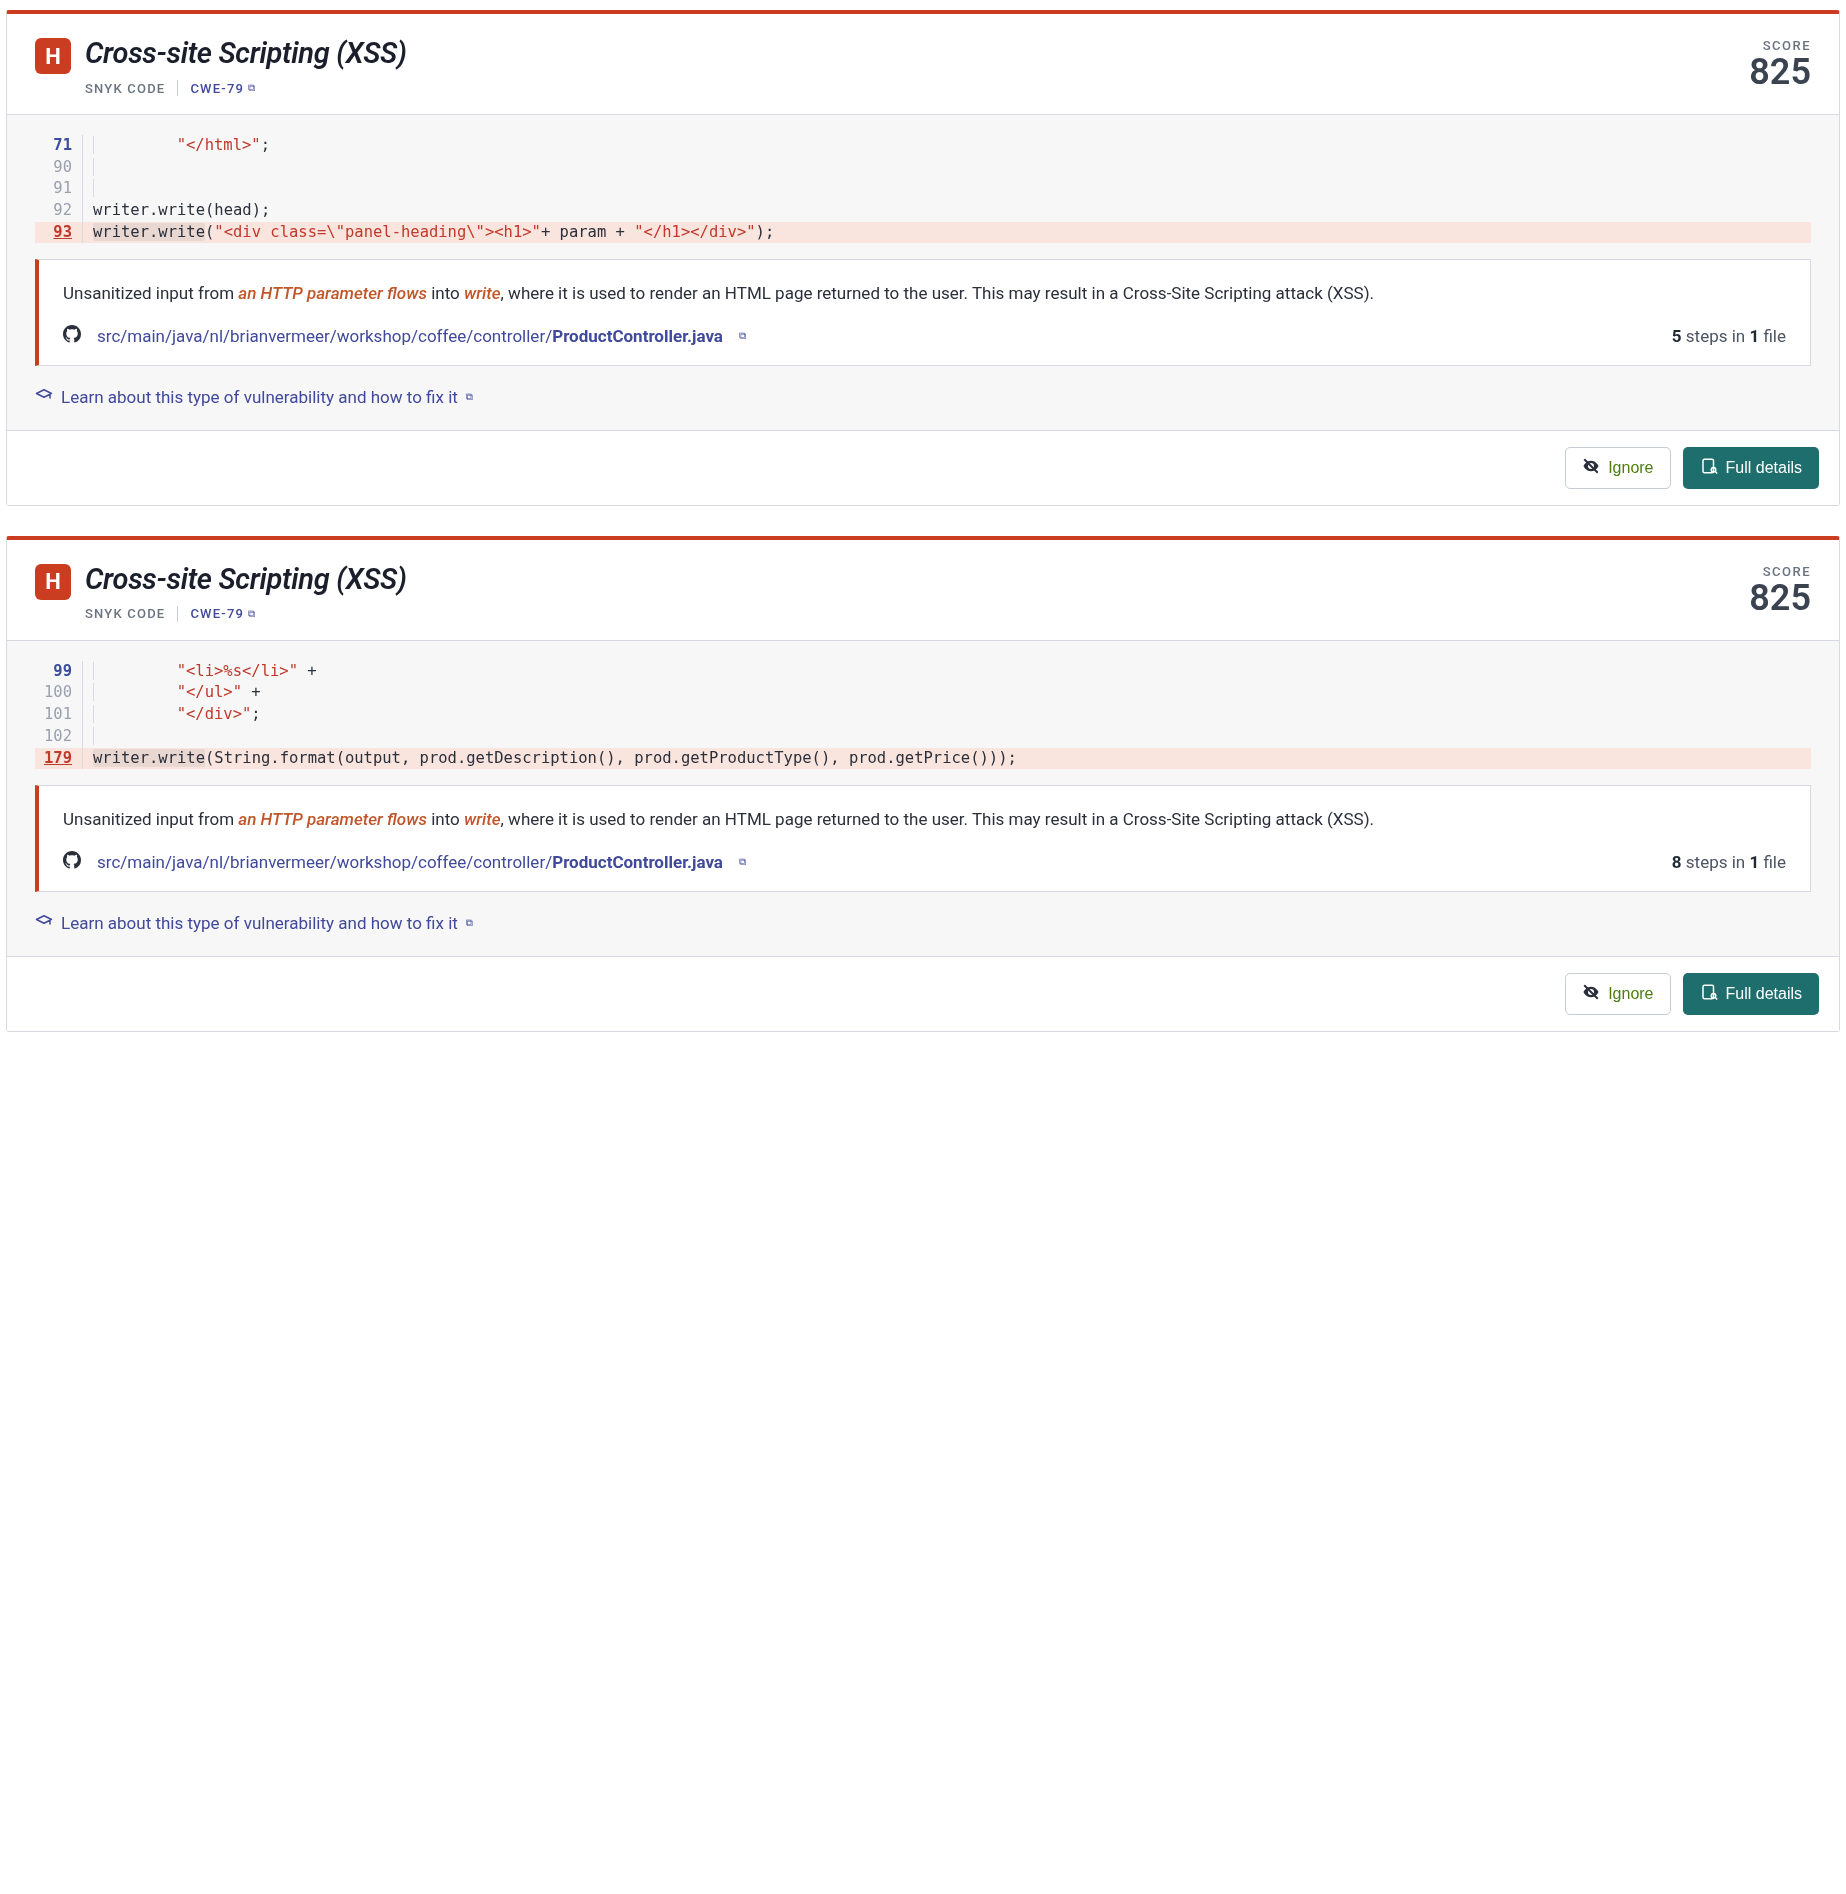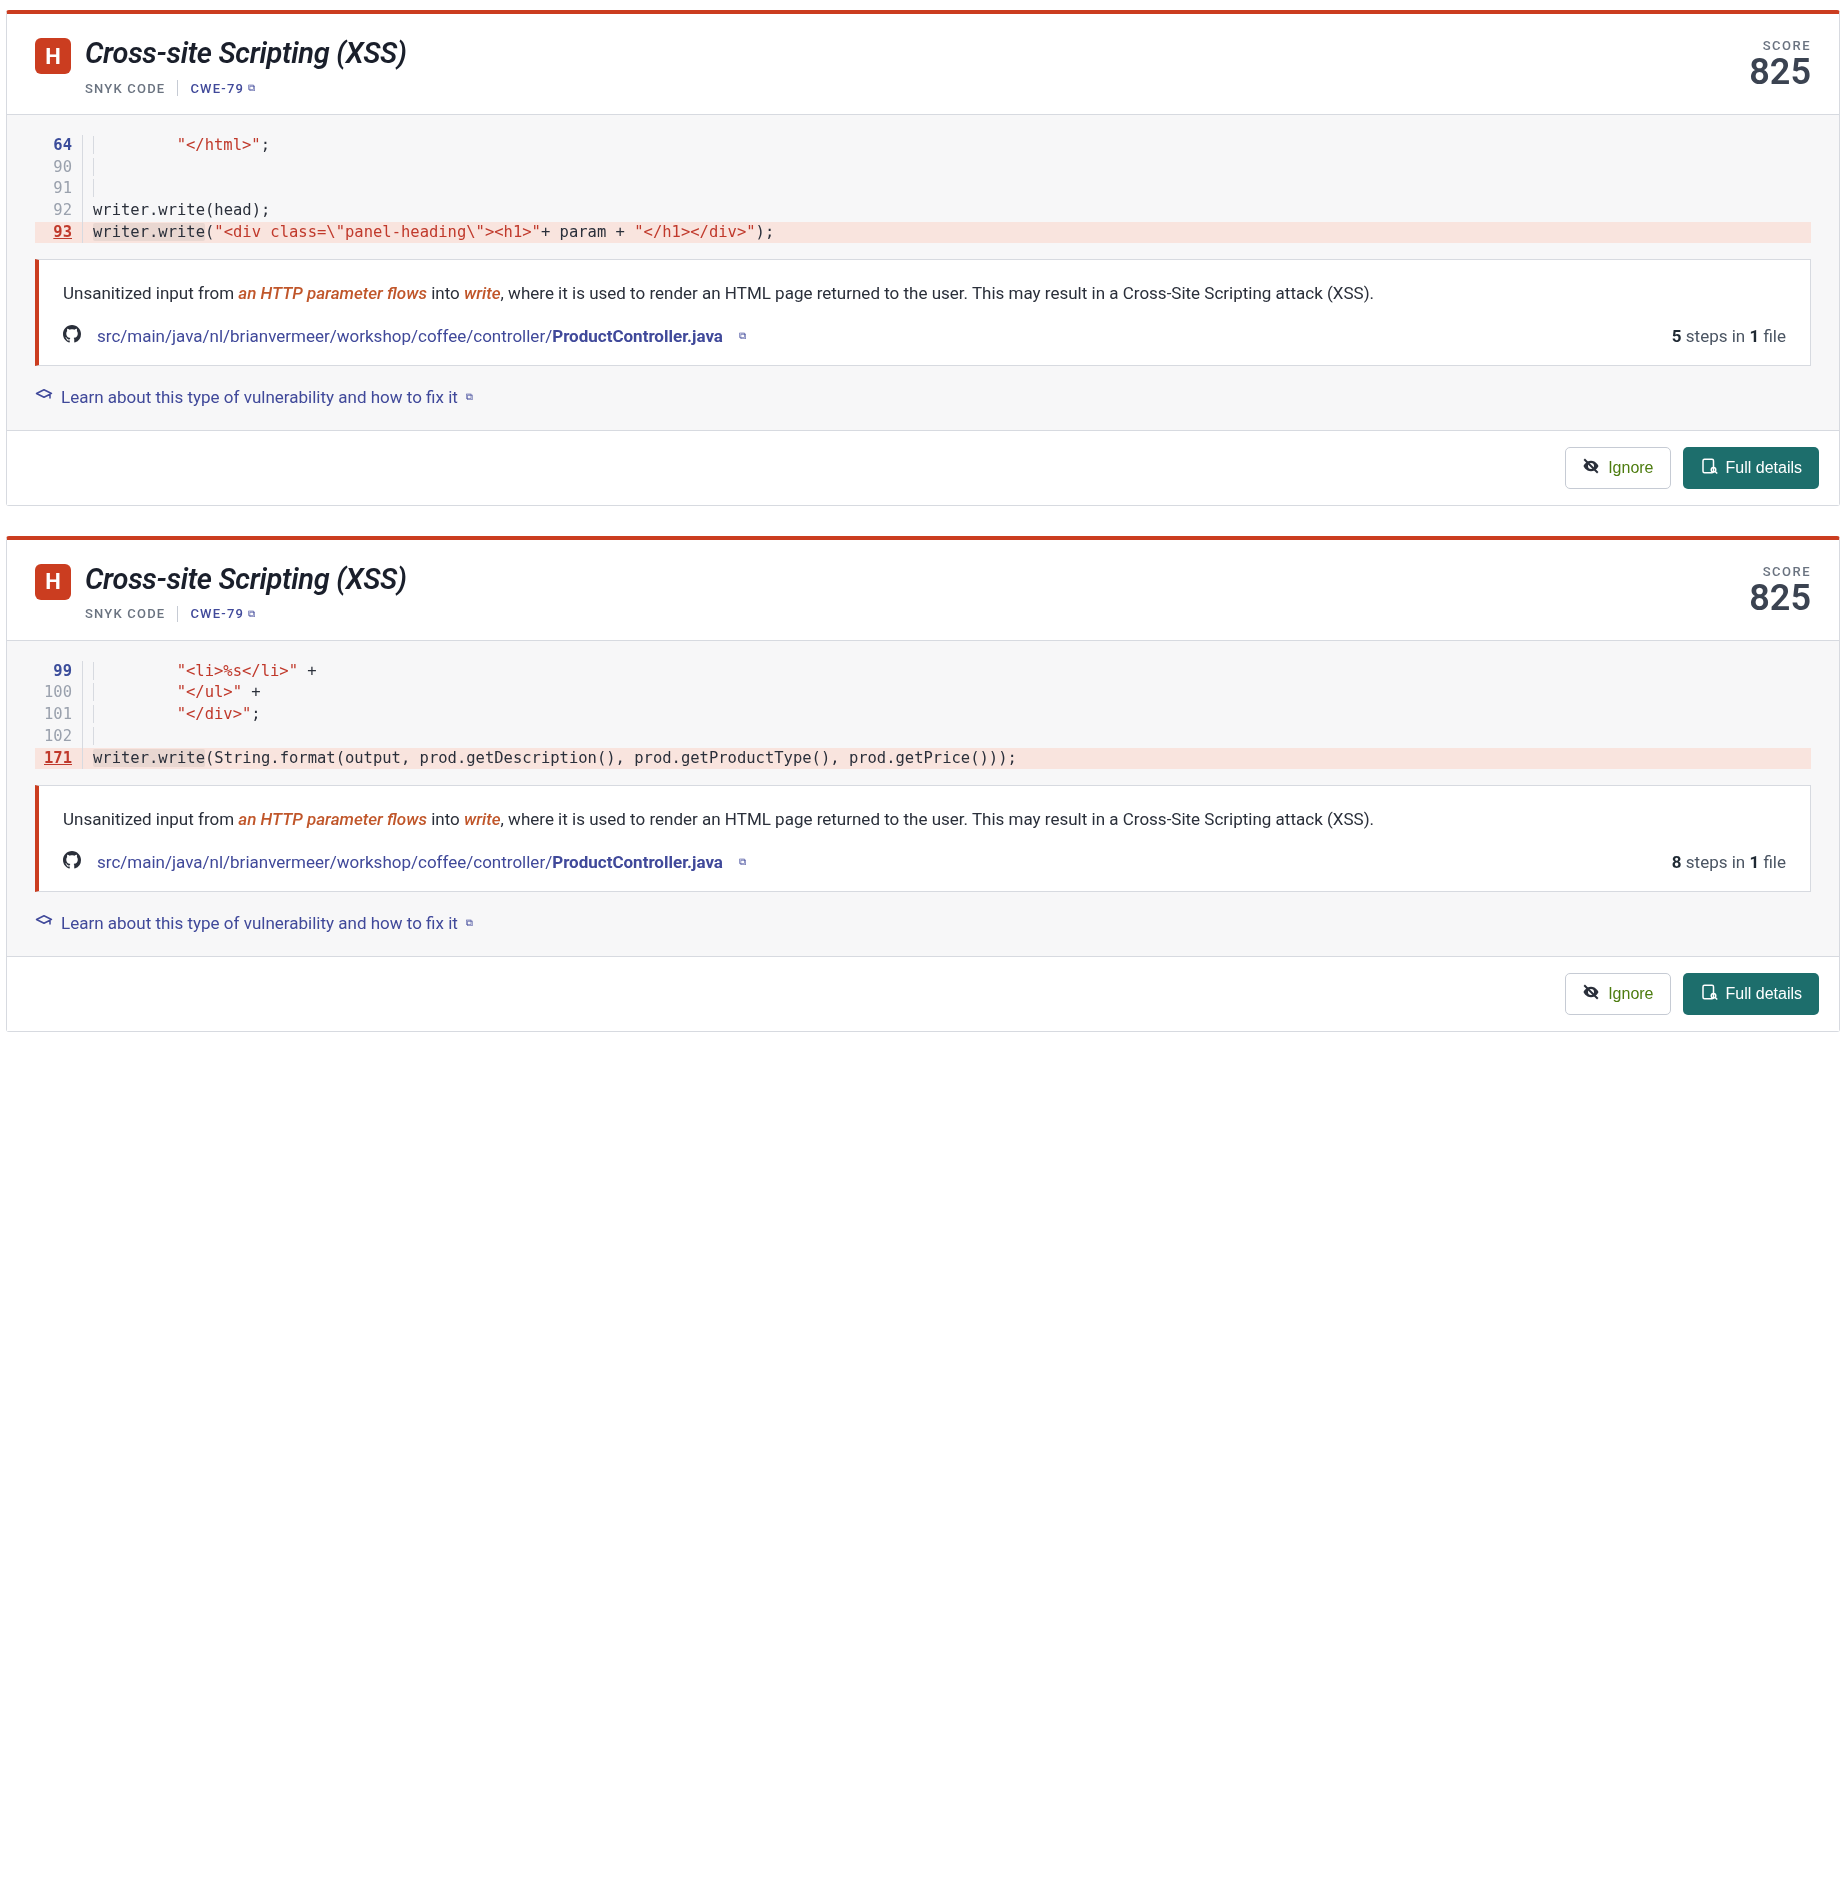--- a/index.html
+++ b/index.html
@@ -157,21 +157,21 @@
         </div>
       </div>
       <div class="score-block">
         <div class="score-label">SCORE</div>
         <div class="score-val">825</div>
       </div>
     </div>
     <div class="card-body">
       <div class="code-block">
           <div class="code-line ">
-      <span class="gutter active">64</span>
+      <span class="gutter active">71</span>
       <span class="src"><span class="indent-guide"></span>        <span class="tok-str">"&lt;/html&gt;"</span>;</span>
     </div>
           <div class="code-line ">
       <span class="gutter ">90</span>
       <span class="src"><span class="indent-guide"></span></span>
     </div>
           <div class="code-line ">
       <span class="gutter ">91</span>
       <span class="src"><span class="indent-guide"></span></span>
     </div>
@@ -255,21 +255,21 @@
     </div>
           <div class="code-line ">
       <span class="gutter ">101</span>
       <span class="src"><span class="indent-guide"></span>        <span class="tok-str">"&lt;/div&gt;"</span>;</span>
     </div>
           <div class="code-line ">
       <span class="gutter ">102</span>
       <span class="src"><span class="indent-guide"></span></span>
     </div>
           <div class="code-line vuln-line">
-      <span class="gutter vuln">171</span>
+      <span class="gutter vuln">179</span>
       <span class="src"><span class="tok-underline">writer.write</span>(String.format(output, prod.getDescription(), prod.getProductType(), prod.getPrice()));</span>
     </div>
         </div>
       <div class="explain">
         <div class="explain-text">
           Unsanitized input from <span class="hl-orange">an HTTP parameter flows</span> into <span class="hl-orange">write</span>, where it is used to render an HTML page returned to the user. This may result in a Cross-Site Scripting attack (XSS).
         </div>
         <div class="file-row">
           <a class="file-left">
             <span class="gh-icon"><svg viewBox="0 0 16 16">

